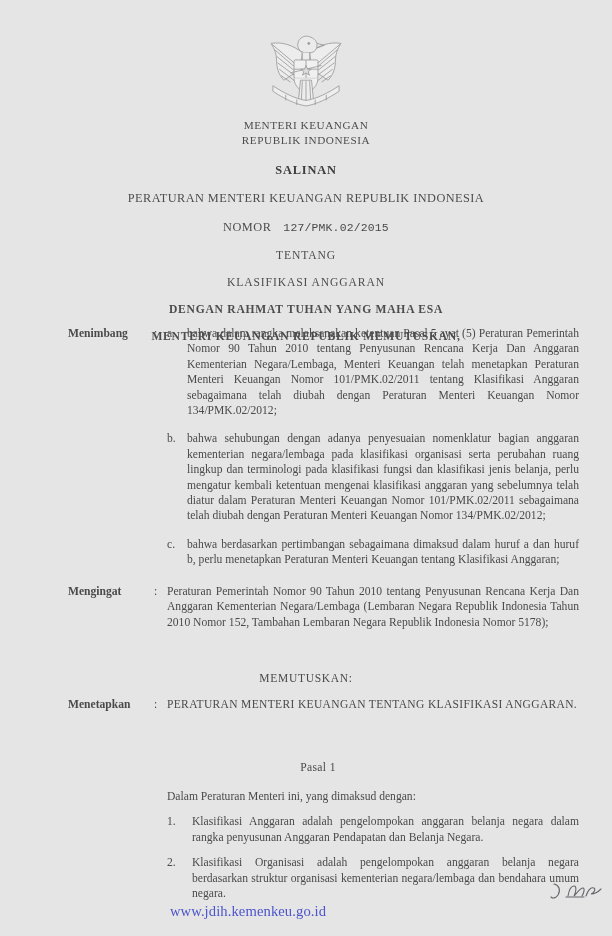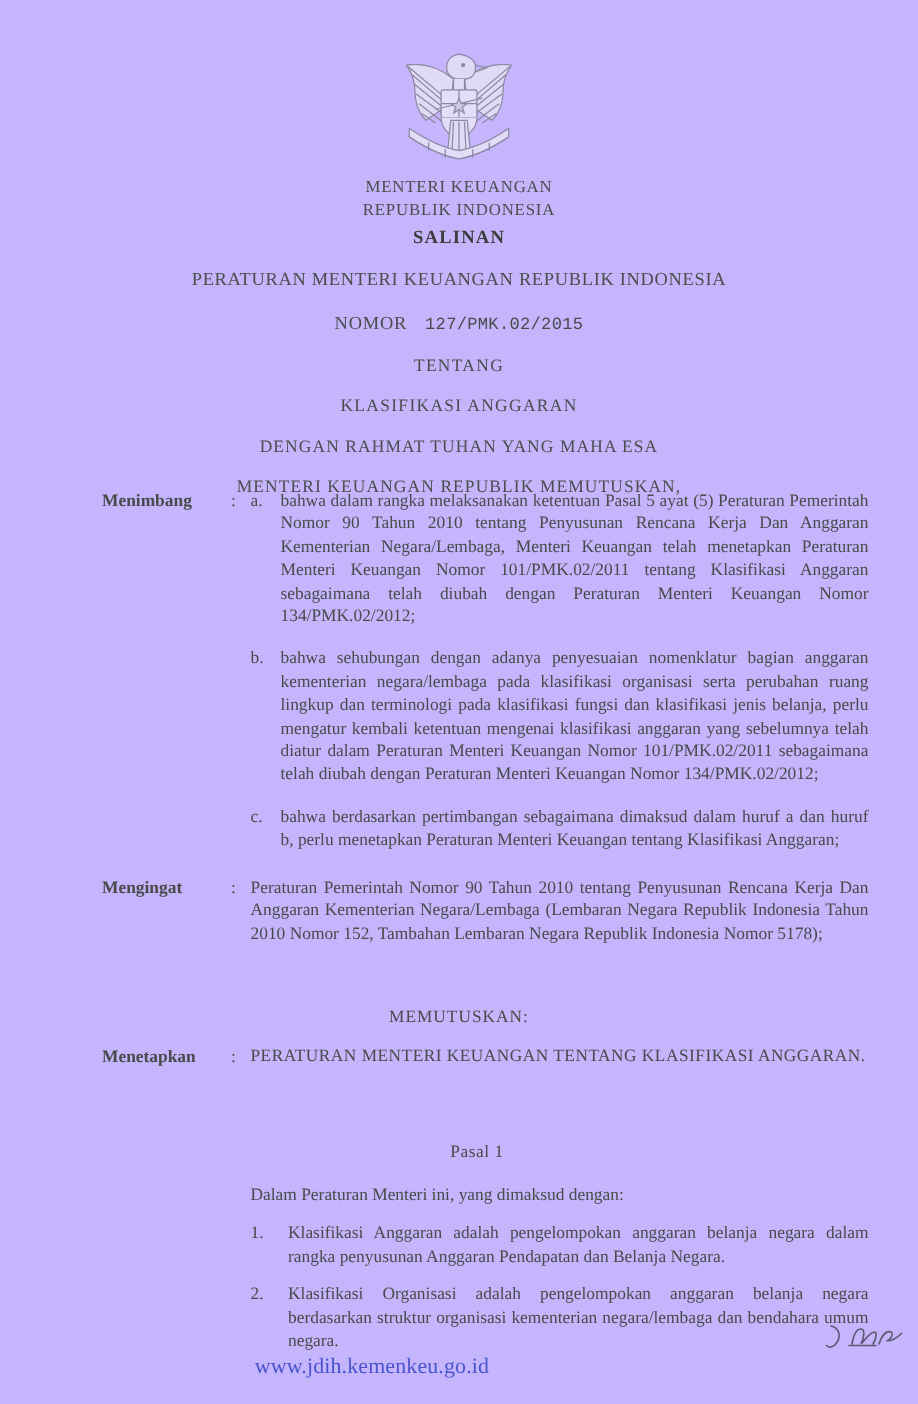--- a/index.html
+++ b/index.html
@@ -8,21 +8,21 @@
     background: #ffffff;
   }
   body {
     font-family: "Liberation Serif", "DejaVu Serif", serif;
     color: #4a4a4a;
   }
   .page {
     position: relative;
     width: 612px;
     height: 936px;
-    background: #c4b5fd;
+    background: #e5e5e5;
     overflow: hidden;
     box-sizing: border-box;
   }
 
   
   .emblem-wrap {
     position: absolute;
     top: 24px;
     left: 0;
     width: 612px;
@@ -43,21 +43,21 @@
     width: 612px;
     text-align: center;
   }
   .hdr-line {
     font-size: 11.2px;
     letter-spacing: 0.55px;
     line-height: 14.5px;
     color: #4d4d4d;
   }
   .salinan {
-    margin-top: 4px;
+    margin-top: 16px;
     font-size: 12.4px;
     font-weight: bold;
     letter-spacing: 0.8px;
     color: #3d3d3d;
   }
   .pmk-title {
     margin-top: 13px;
     font-size: 12.3px;
     letter-spacing: 0.45px;
     color: #4d4d4d;
@@ -74,21 +74,21 @@
     letter-spacing: 0.2px;
     margin-left: 12px;
     color: #4a4a4a;
   }
   .ctr-line {
     margin-top: 14px;
     font-size: 11.6px;
     letter-spacing: 0.9px;
     color: #4d4d4d;
   }
-  .ctr-line.wide  { letter-spacing: 0.75px; }
+  .ctr-line.wide  { letter-spacing: 0.75px; font-weight: bold; }
 
   
   .body {
     position: absolute;
     top: 326px;
     left: 0;
     width: 612px;
   }
   .clause {
     display: flex;

